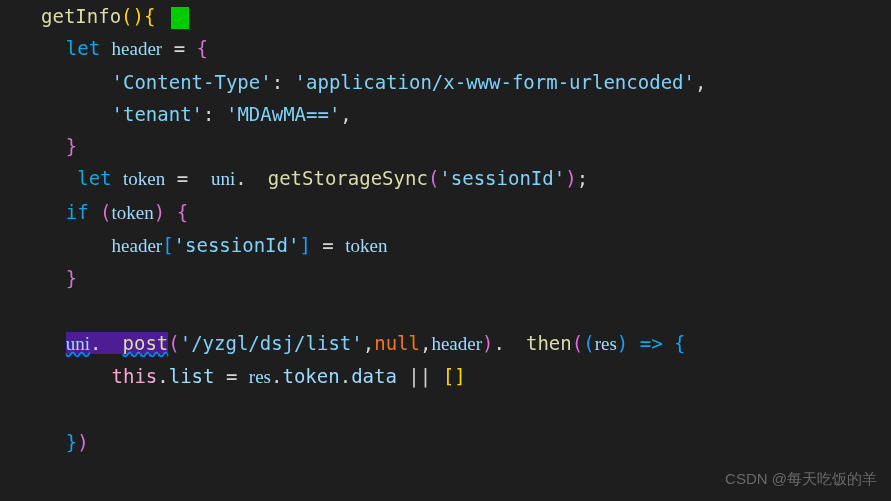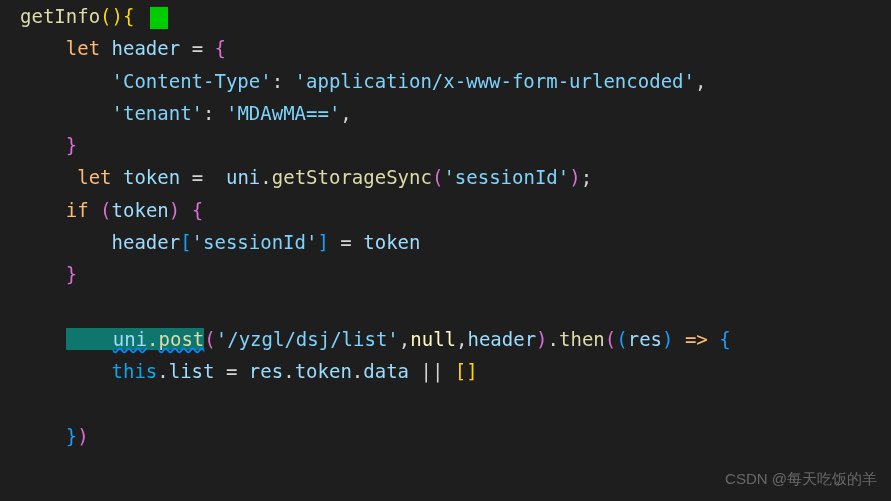--- a/index.html
+++ b/index.html
@@ -13,47 +13,46 @@
     overflow: hidden;
     width: 891px;
     height: 501px;
     position: relative;
   }
   pre {
     margin: 0;
     padding: 0 0 0 20px;
     white-space: pre;
   }
-  .fn   { color: #dcdcaa; }
-  .kw   { color: #fdba74; }
-  .var  { color: #9cdcfe; }
+  .fn   { color: #dcdcaa; margin-left: 21px; }
+  .kw   { color: #0ea5e9; }
+  .var  { color: #9cdcfe; font-family: Liberation Serif, serif; }
   .prop { color: #9cdcfe; }
   .str  { color: #7dd3fc; }
   .pun  { color: #d4d4d4; }
   .op   { color: #d4d4d4; }
   .brY  { color: #ffd700; }
   .brP  { color: #da70d6; }
   .brB  { color: #179fff; }
-  .this { color: #0ea5e9; margin-top: 48px; }
-  .null { color: #fef9c3; }
+  .this { color: #f9a8d4; margin-top: 48px; }
+  .null { color: #f97316; }
   .cursor {
     display: inline-block;
     width: 18px;
     height: 22px;
     background: #00cc00;
     vertical-align: middle;
     margin-left: 4px;
   }
   .underline-wavy {
     text-decoration: underline wavy #0088ff;
     text-decoration-skip-ink: none;
   }
   .sel {
-    background: #0f766e;
-    padding-left: 47px;
+    background: #4c1d95;
   }
   .watermark {
     position: absolute;
     bottom: 10px;
     right: 14px;
     color: #808080;
     font-family: Arial, sans-serif;
     font-size: 15px;
     opacity: 0.75;
     margin-top: 28px;

